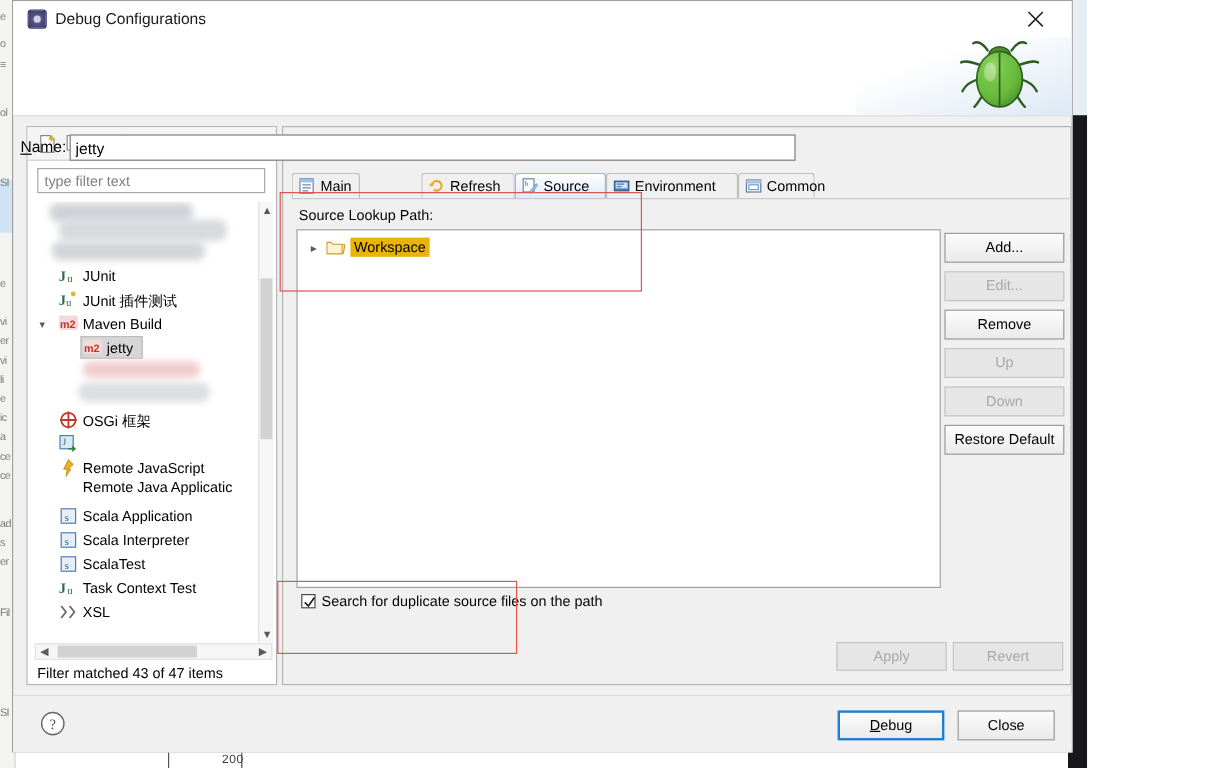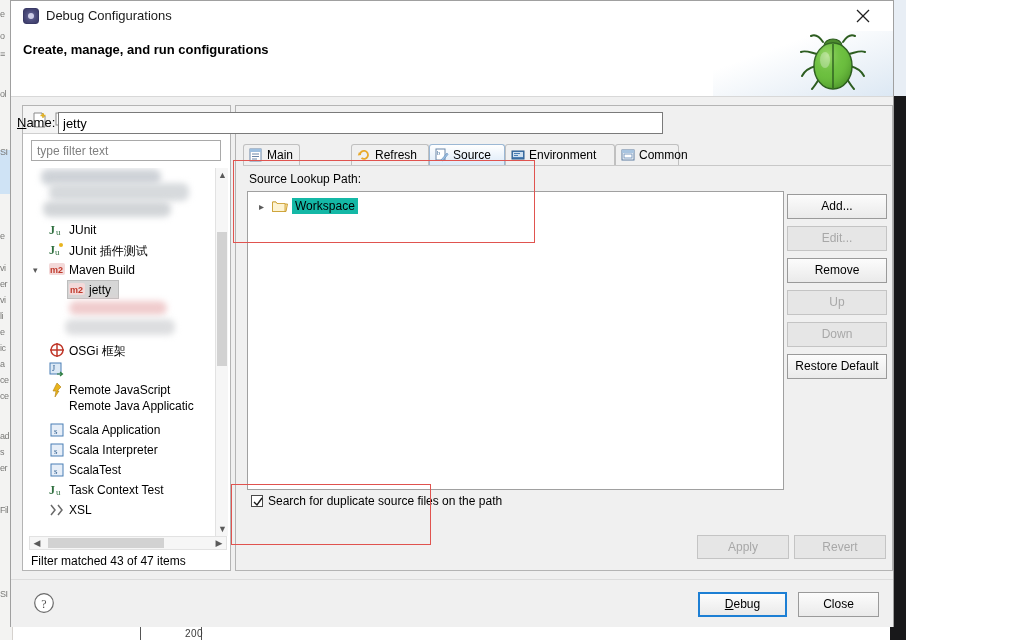--- a/index.html
+++ b/index.html
@@ -390,21 +390,21 @@
   .ws-ico {
     position: absolute;
     left: 18px; top: 2px;
     width: 16px; height: 14px;
   }
   .ws-lbl {
     position: absolute;
     left: 38px; top: 1px;
     font-size: 12px;
     color: #000;
-    background: #14b8a6;
+    background: #eab308;
     padding: 1px 3px;
   }
 
   .dup-check {
     position: absolute;
     left: 8px; top: 328px;
     font-size: 12px;
     color: #000;
     cursor: pointer;
   }
@@ -542,21 +542,20 @@
       <div class="close-btn">
         <svg width="14" height="14" viewBox="0 0 14 14">
           <line x1="1" y1="1" x2="13" y2="13" stroke="#202020" stroke-width="1.3"></line>
           <line x1="13" y1="1" x2="1" y2="13" stroke="#202020" stroke-width="1.3"></line>
         </svg>
       </div>
     </div>
 
     <div class="header-area">
       <div class="header-grad"></div>
-      <div class="header-title">Create, manage, and run configurations</div>
       <div class="header-bug">
         <svg width="80" height="70" viewBox="0 0 80 70">
           <g stroke="#2d5d20" stroke-width="2" fill="none" stroke-linecap="round">
             <path d="M30 14 C26 8, 22 6, 18 8"></path>
             <path d="M50 14 C54 8, 58 6, 62 8"></path>
             <path d="M24 26 C16 24, 12 22, 8 24"></path>
             <path d="M56 26 C64 24, 68 22, 72 24"></path>
             <path d="M23 38 C15 40, 11 44, 9 48"></path>
             <path d="M57 38 C65 40, 69 44, 71 48"></path>
             <path d="M28 48 C24 54, 22 58, 19 61"></path>

